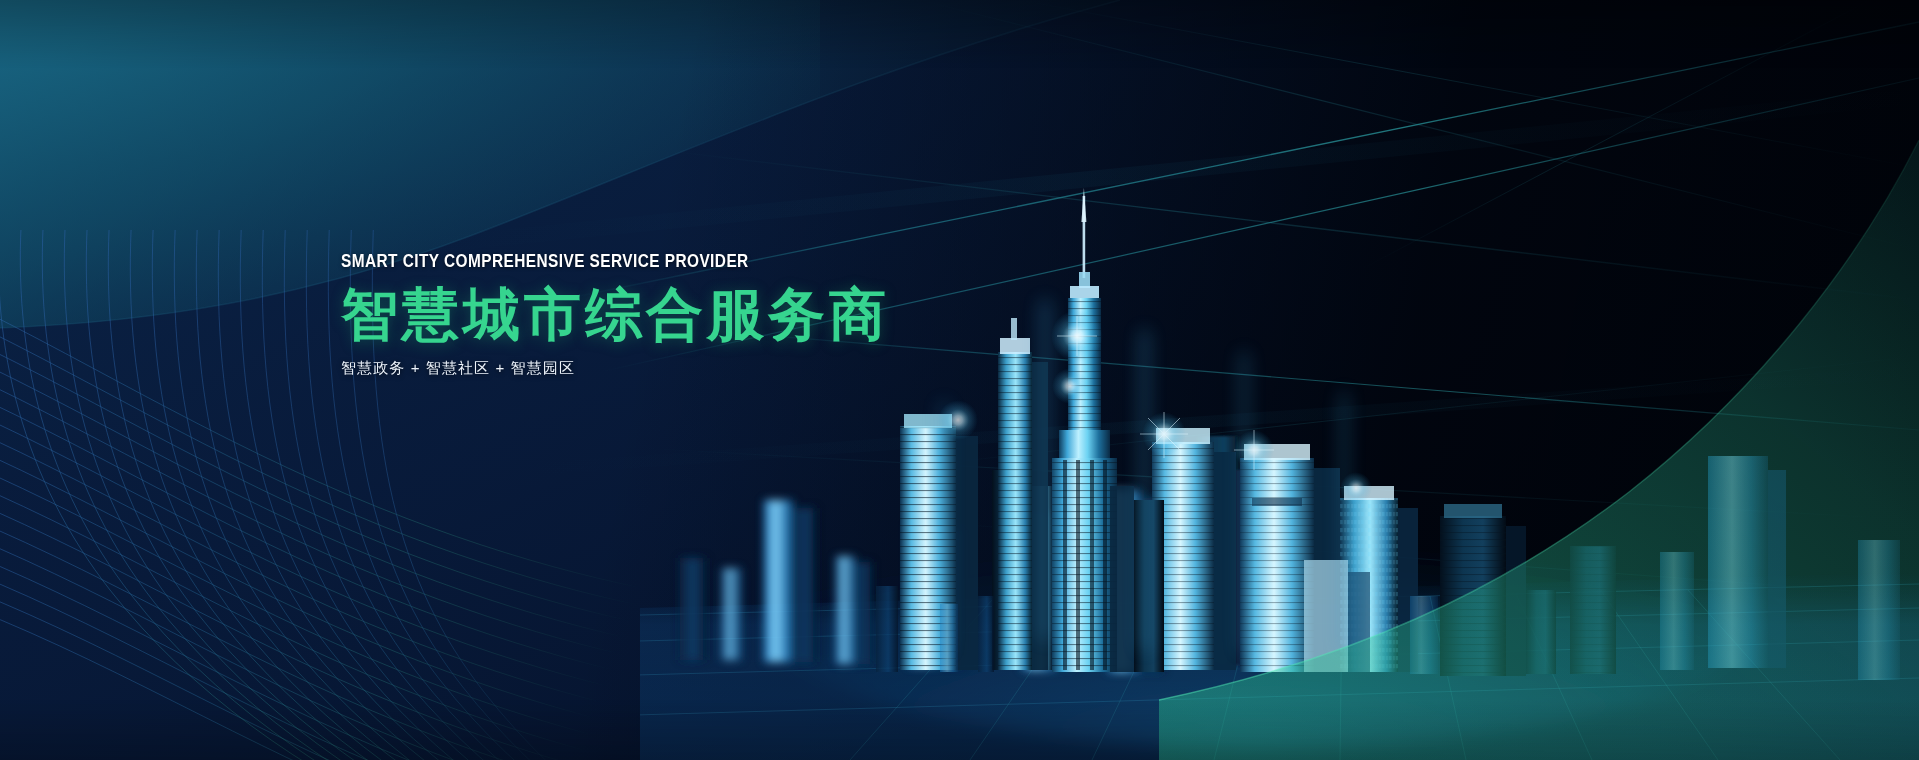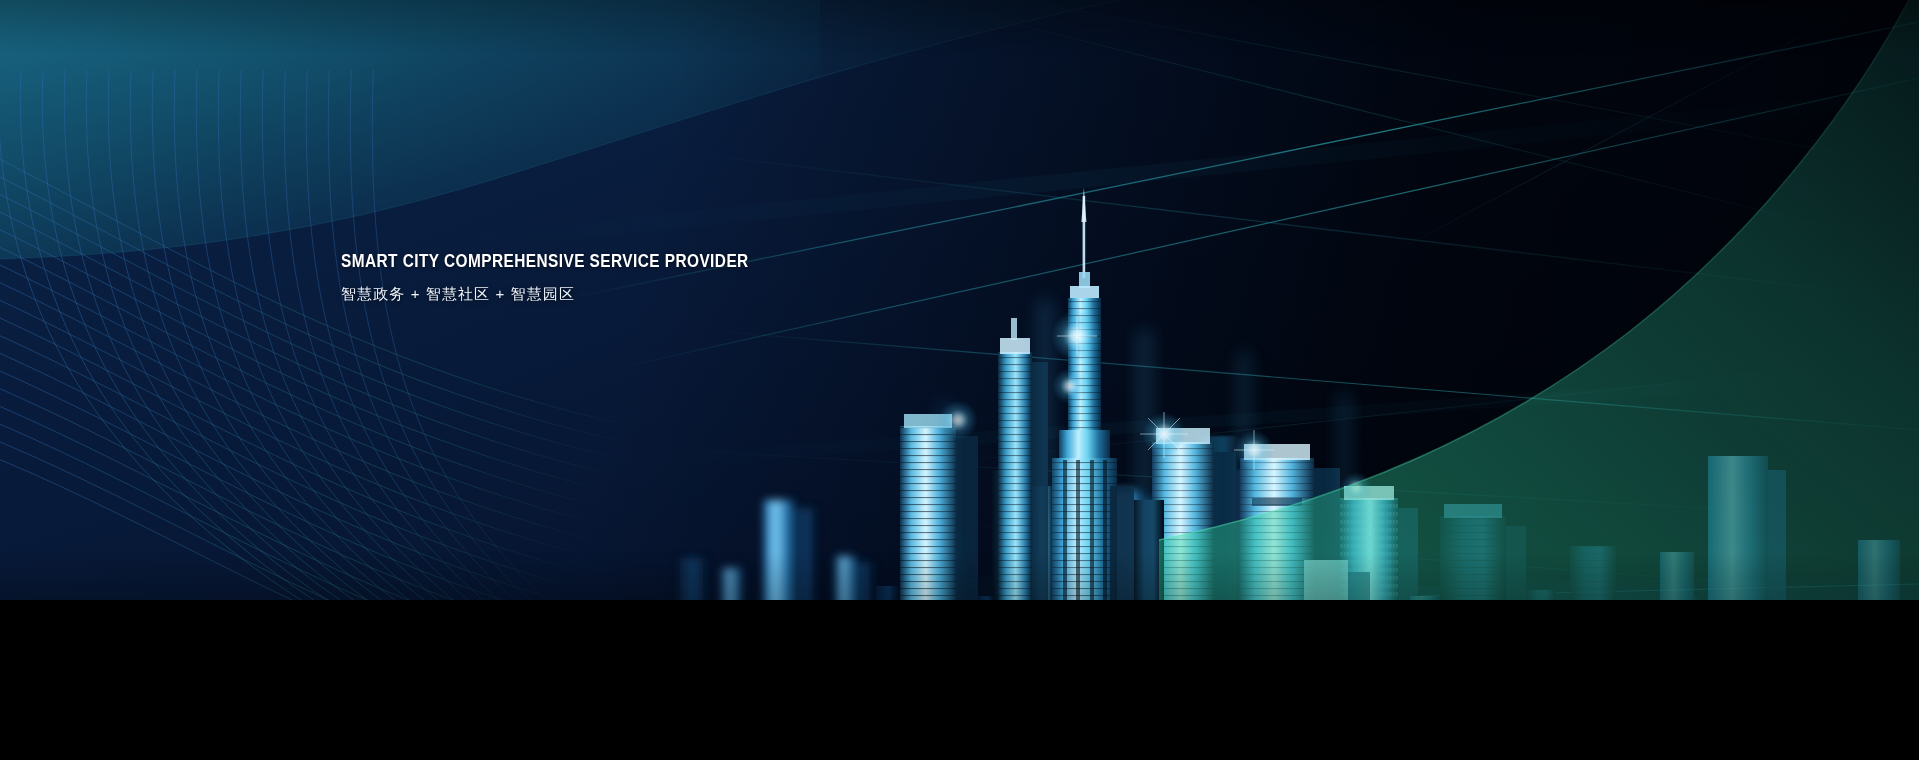--- a/index.html
+++ b/index.html
@@ -6,21 +6,21 @@
   * { margin:0; padding:0; box-sizing:border-box; }
   html,body { background:#000; }
   body {
     width:1919px; height:760px;
     font-family:"Liberation Sans","DejaVu Sans",sans-serif;
     overflow:hidden;
   }
 
   .banner {
     position:relative;
-    width:1919px; height:600px;
+    width:1919px; height:760px;
     overflow:hidden;
     background:#7f1d1d;
   }
 
   
   .layer { position:absolute; inset:0; pointer-events:none; }
 
   
   .bg-base {
     background:
@@ -501,17 +501,18 @@
           <stop offset="100%" stop-color="#35c69a" stop-opacity=".1"></stop>
         </linearGradient>
       </defs>
       <path d="M760,0 C700,120 600,250 470,352 C340,452 190,520 0,560 L0,620 L760,620 Z" fill="url(#grnG)"></path>
       <path d="M760,0 C700,120 600,250 470,352 C340,452 190,520 0,560" fill="none" stroke="url(#grnEdge)" stroke-width="1.4"></path>
     </svg>
   </div>
 
   <div class="copy">
     <div class="eyebrow">SMART CITY COMPREHENSIVE SERVICE PROVIDER</div>
+    <div class="headline">智慧城市综合服务商</div>
     <div class="tagline">智慧政务 + 智慧社区 + 智慧园区</div>
   </div>
 
   <div class="layer vignette"></div>
 </div>
 
 </body></html>

